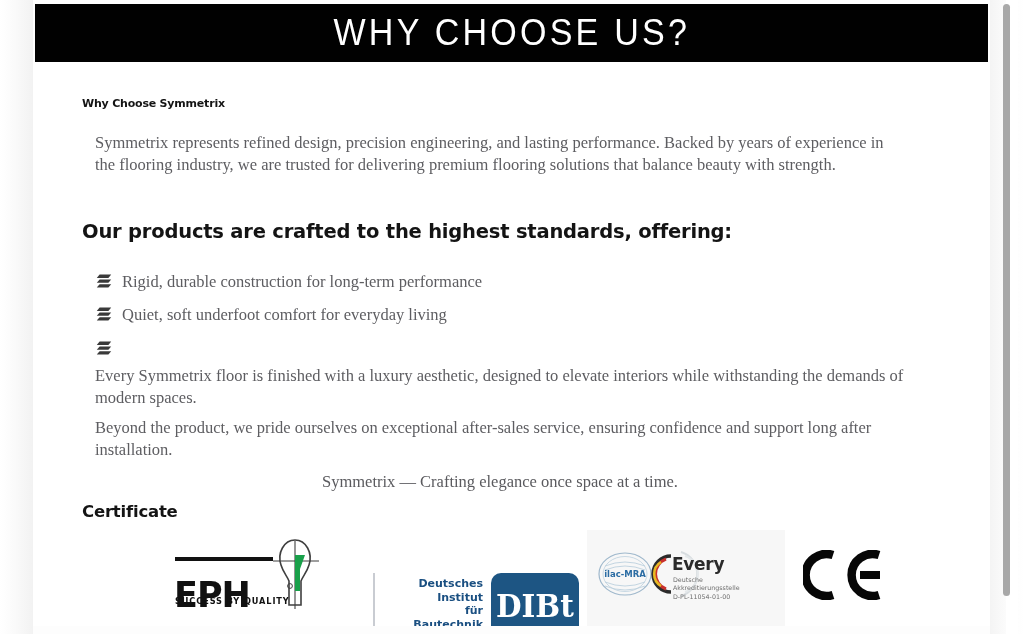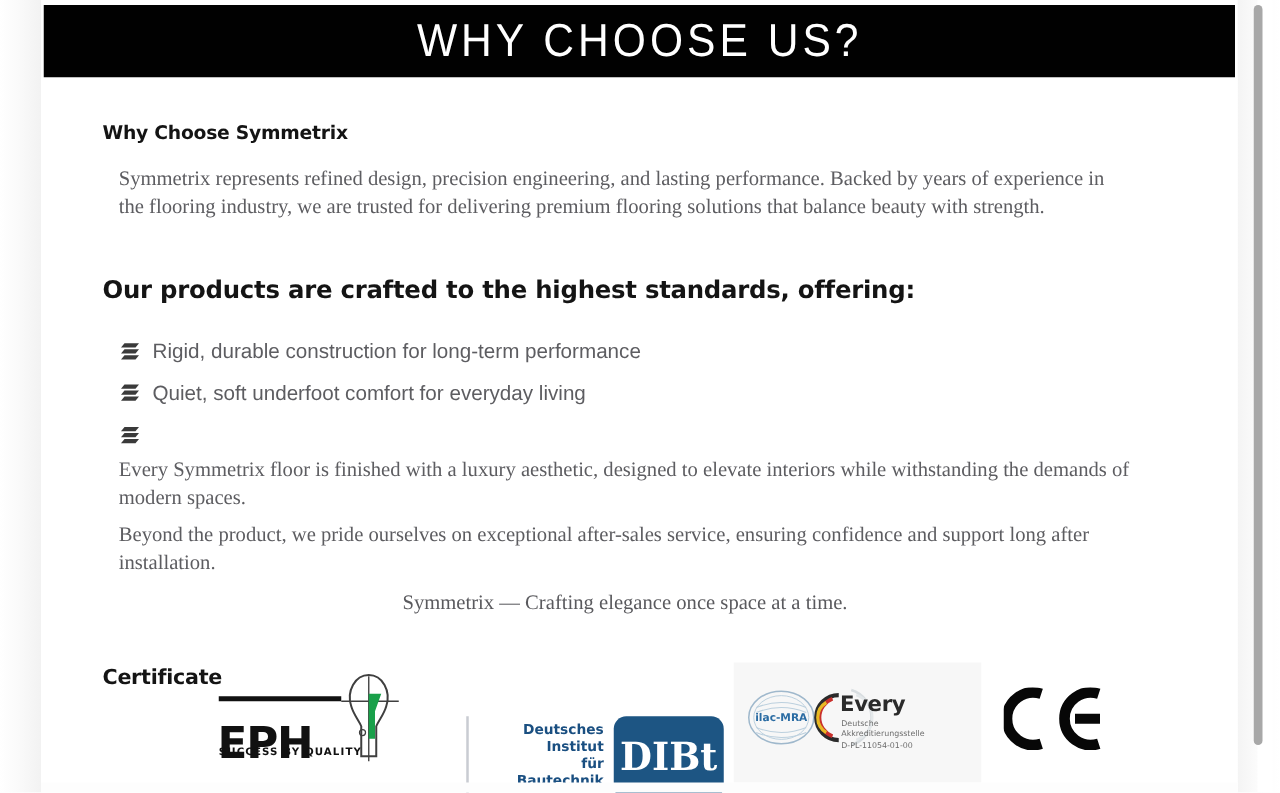--- a/index.html
+++ b/index.html
@@ -94,30 +94,29 @@
   .h-small {
     position: absolute;
     left: 49px;
     font-family: "DejaVu Sans", sans-serif;
     font-weight: bold;
     color: #141414;
     letter-spacing: -0.2px;
   }
   #heading-why {
     top: 35px;
-    font-size: 15px;
+    font-size: 11px;
   }
   #heading-standards {
     top: 158px;
     font-size: 19.5px;
   }
   #heading-certificate {
     top: 440px;
     font-size: 16.5px;
-    margin-top: 30px;
   }
 
   .body-text {
     position: absolute;
     font-family: "Liberation Serif", serif;
     font-size: 16.5px;
     line-height: 21.5px;
     color: #5d5d61;
   }
   #intro-paragraph {
@@ -156,21 +155,21 @@
     height: 33.5px;
   }
   .feature-icon {
     width: 18px;
     height: 16px;
     margin-right: 9px;
     flex: 0 0 auto;
     display: block;
   }
   .feature-label {
-    font-family: Liberation Sans, sans-serif;
+    font-family: Liberation Serif, serif;
     font-size: 16.5px;
     color: #5d5d61;
     white-space: nowrap;
   }
 
   
   #certificate-row {
     position: absolute;
     left: 0;
     top: 468px;

